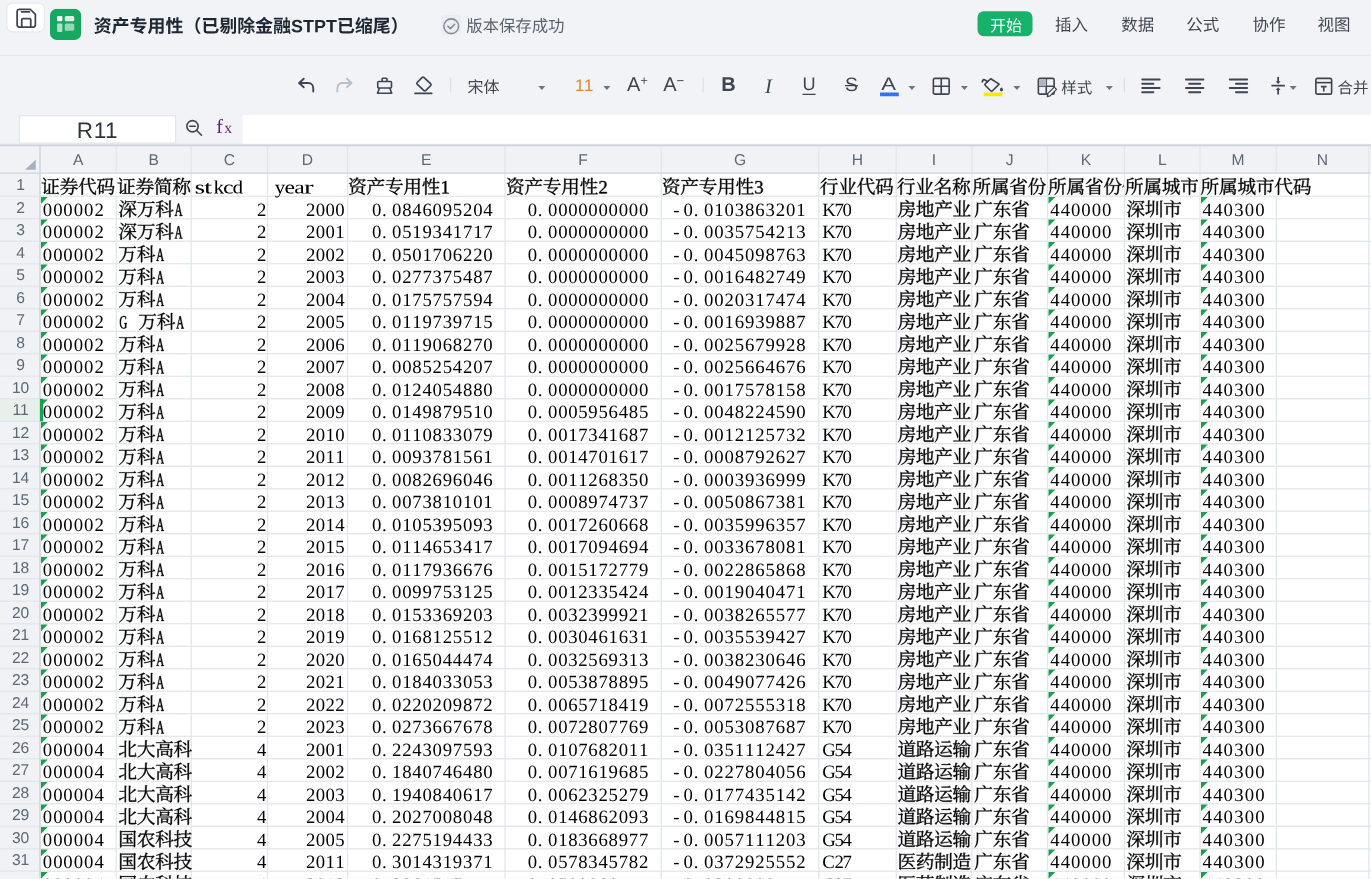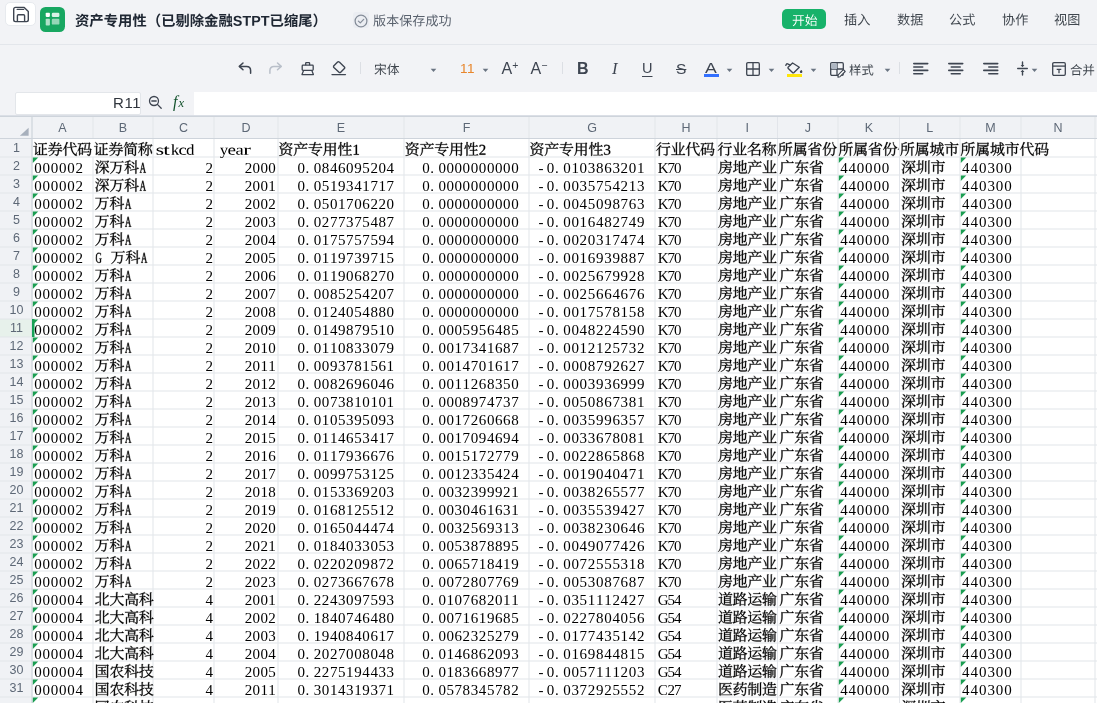--- a/index.html
+++ b/index.html
@@ -236,29 +236,29 @@
       <path d="M4.7 7.3 H9.3 M7 7.3 V11.2"></path>
     </g>
   </svg>
 <svg width="27" height="17" style="position:absolute;left:1070.0px;top:60.8px;overflow:visible">
     <g transform="translate(0 13.6)" fill="#40474f">
       <path transform="translate(0.0 0)" d="M6.4 -10.5C5.1 -8.5 2.9 -6.9 0.5 -5.9C0.8 -5.7 1.0 -5.4 1.2 -5.1C1.8 -5.4 2.5 -5.7 3.1 -6.1V-5.5H9.3V-6.3C10.0 -5.9 10.7 -5.6 11.4 -5.2C11.5 -5.5 11.8 -5.9 12.0 -6.1C10.0 -6.9 8.3 -7.9 6.8 -9.5L7.2 -10.0ZM3.4 -6.4C4.5 -7.1 5.5 -7.9 6.3 -8.8C7.2 -7.8 8.2 -7.0 9.3 -6.4ZM2.4 -4.0V1.0H3.4V0.3H9.2V0.9H10.1V-4.0ZM3.4 -0.6V-3.2H9.2V-0.6Z"></path>
       <path transform="translate(12.4 0)" d="M8.0 -7.0V-4.3H4.5V-4.6V-7.0ZM8.7 -10.5C8.5 -9.7 8.0 -8.6 7.6 -7.9H1.1V-7.0H3.5V-4.6V-4.3H0.6V-3.4H3.5C3.3 -2.0 2.7 -0.7 0.7 0.3C0.9 0.5 1.2 0.9 1.3 1.1C3.6 -0.1 4.3 -1.7 4.5 -3.4H8.0V1.0H8.9V-3.4H11.8V-4.3H8.9V-7.0H11.4V-7.9H8.6C9.0 -8.5 9.4 -9.4 9.8 -10.1ZM2.7 -10.1C3.2 -9.4 3.8 -8.5 4.0 -7.9L4.9 -8.3C4.7 -8.9 4.1 -9.8 3.6 -10.4Z"></path>
     </g>
   </svg>
 <div style="position:absolute;left:15px;top:92px;width:126px;height:22.5px;background:#fff;border:1px solid #e3e6ea;border-radius:2px;box-sizing:border-box"></div>
-<div class="t" style="left:15px;top:95px;width:126px;text-align:right;font-size:15px;letter-spacing:0.5px;color:#30353d">R11</div>
+<div class="t" style="left:15px;top:95px;width:126px;text-align:center;font-size:18px;letter-spacing:0.5px;color:#30353d">R11</div>
 <svg width="16" height="16" viewBox="0 0 16 16" style="position:absolute;left:148px;top:95px;overflow:visible">
     <g fill="none" stroke="#3e4551" stroke-width="1.3" stroke-linecap="round">
       <circle cx="6" cy="6" r="4.5"></circle>
       <path d="M3.8 6 H8.2"></path>
       <path d="M9.4 9.4 L13.2 13.2"></path>
     </g>
   </svg>
-<div class="t" style="left:173px;top:93px;font-size:16px;font-style:italic;font-family:'Liberation Serif',serif;color:#14532d">f<span style="font-size:12.5px;margin-left:1px">x</span></div>
+<div class="t" style="left:173px;top:93px;font-size:16px;font-family:'Liberation Serif',serif;color:#701a75">f<span style="font-size:12.5px;margin-left:1px">x</span></div>
 <div style="position:absolute;left:193.5px;top:92px;width:903.5px;height:22.5px;background:#fff"></div>
 <svg width="1097" height="587" viewBox="0 0 1097 587" style="position:absolute;left:0;top:116px">
     <defs>
       <path id="g8bc1" d="M1.7 -12.5 1.5 -12.4C2.1 -11.7 3.0 -10.6 3.2 -9.7C4.2 -9.0 4.9 -11.1 1.7 -12.5ZM3.5 -8.0C3.8 -8.0 4.0 -8.1 4.0 -8.2L3.1 -9.1L2.6 -8.5H0.4L0.6 -8.1H2.6V-1.5C2.6 -1.2 2.5 -1.1 2.0 -0.8L2.7 0.4C2.8 0.3 3.0 0.1 3.1 -0.2C4.2 -1.3 5.3 -2.4 5.8 -3.0L5.7 -3.2L3.5 -1.6ZM13.1 -1.0 12.4 -0.1H10.2V-5.4H13.6C13.8 -5.4 13.9 -5.5 14.0 -5.7C13.5 -6.1 12.7 -6.8 12.7 -6.8L12.0 -5.9H10.2V-10.7H13.8C14.0 -10.7 14.1 -10.8 14.2 -10.9C13.7 -11.4 12.9 -12.0 12.9 -12.0L12.2 -11.1H5.2L5.3 -10.7H9.2V-0.1H7.1V-7.1C7.4 -7.2 7.6 -7.3 7.6 -7.5L6.1 -7.7V-0.1H4.1L4.2 0.3H14.0C14.2 0.3 14.4 0.3 14.4 0.1C13.9 -0.4 13.1 -1.0 13.1 -1.0Z"></path>
       <path id="g5238" d="M2.7 -12.1 2.5 -11.9C3.1 -11.4 3.8 -10.4 4.0 -9.7C5.0 -9.0 5.8 -10.9 2.7 -12.1ZM7.1 -4.3H3.4L3.5 -3.9H5.8C5.3 -1.6 4.0 -0.1 1.3 1.0L1.3 1.2C4.6 0.3 6.3 -1.2 7.0 -3.9H10.1C10.0 -1.8 9.8 -0.4 9.4 -0.1C9.3 -0.0 9.2 0.0 8.9 0.0C8.6 0.0 7.6 -0.1 7.0 -0.1L7.0 0.1C7.5 0.2 8.1 0.3 8.3 0.5C8.5 0.6 8.6 0.9 8.6 1.2C9.2 1.2 9.7 1.1 10.0 0.8C10.7 0.3 11.0 -1.3 11.1 -3.8C11.4 -3.8 11.6 -3.9 11.7 -4.0L10.6 -4.9L10.0 -4.3ZM12.6 -10.0 12.0 -9.3H9.7C10.3 -9.8 10.9 -10.6 11.3 -11.2C11.6 -11.2 11.8 -11.3 11.9 -11.4L10.6 -12.0C10.2 -11.1 9.7 -10.0 9.3 -9.3H6.9C7.2 -10.1 7.5 -11.0 7.6 -11.9C8.1 -12.0 8.2 -12.1 8.2 -12.3L6.6 -12.6C6.4 -11.4 6.2 -10.3 5.8 -9.3H1.4L1.5 -8.8H5.7C5.4 -8.1 5.1 -7.4 4.7 -6.8H0.7L0.8 -6.3H4.4C3.5 -5.0 2.2 -3.8 0.5 -3.0L0.6 -2.8C1.7 -3.2 2.6 -3.7 3.4 -4.3C4.2 -4.9 4.8 -5.6 5.4 -6.3H9.9C10.4 -5.4 11.4 -4.0 13.8 -3.2C13.8 -3.7 14.1 -3.8 14.6 -3.9L14.6 -4.1C12.2 -4.7 10.9 -5.6 10.3 -6.3H14.0C14.2 -6.3 14.3 -6.4 14.4 -6.6C13.9 -7.0 13.1 -7.7 13.1 -7.7L12.4 -6.8H5.7C6.1 -7.4 6.5 -8.1 6.7 -8.8H13.3C13.5 -8.8 13.7 -8.9 13.7 -9.0C13.2 -9.5 12.6 -10.0 12.6 -10.0Z"></path>
       <path id="g4ee3" d="M10.4 -12.0 10.2 -11.9C10.8 -11.4 11.6 -10.6 11.9 -10.0C13.0 -9.4 13.6 -11.4 10.4 -12.0ZM7.9 -12.4C7.9 -10.8 8.0 -9.2 8.2 -7.7L4.6 -7.3L4.7 -6.9L8.3 -7.3C8.9 -3.9 10.1 -1.2 12.4 0.5C13.2 1.0 14.1 1.4 14.4 0.9C14.6 0.8 14.5 0.5 14.1 -0.0L14.3 -2.3L14.1 -2.3C13.9 -1.7 13.6 -1.0 13.4 -0.6C13.3 -0.3 13.2 -0.3 12.9 -0.5C10.8 -1.9 9.8 -4.5 9.3 -7.4L14.0 -7.9C14.2 -7.9 14.4 -8.1 14.4 -8.2C13.9 -8.6 13.0 -9.2 13.0 -9.2L12.4 -8.2L9.2 -7.8C9.1 -9.1 9.0 -10.4 9.0 -11.8C9.4 -11.8 9.5 -12.0 9.6 -12.2ZM4.1 -12.6C3.3 -9.7 1.9 -6.7 0.5 -4.9L0.7 -4.8C1.5 -5.5 2.2 -6.4 2.9 -7.3V1.2H3.1C3.4 1.2 3.8 0.9 3.9 0.8V-8.1C4.1 -8.1 4.3 -8.2 4.3 -8.4L3.6 -8.6C4.2 -9.6 4.7 -10.7 5.1 -11.7C5.5 -11.7 5.6 -11.9 5.7 -12.0Z"></path>
       <path id="g7801" d="M11.3 -3.8 10.6 -3.0H6.1L6.2 -2.5H12.1C12.3 -2.5 12.4 -2.6 12.5 -2.8C12.0 -3.2 11.3 -3.8 11.3 -3.8ZM9.3 -9.9 7.9 -10.3C7.8 -9.2 7.5 -7.0 7.3 -5.7C7.1 -5.6 6.9 -5.5 6.7 -5.4L7.8 -4.6L8.2 -5.1H13.0C12.9 -2.2 12.6 -0.5 12.2 -0.1C12.0 0.0 11.9 0.0 11.6 0.0C11.4 0.0 10.4 -0.0 9.9 -0.1L9.9 0.2C10.3 0.3 10.9 0.4 11.1 0.5C11.3 0.7 11.3 0.9 11.3 1.2C11.9 1.2 12.4 1.0 12.8 0.7C13.4 0.1 13.8 -1.7 13.9 -5.0C14.2 -5.0 14.4 -5.1 14.5 -5.2L13.4 -6.1L12.9 -5.5H12.2C12.4 -7.3 12.6 -9.8 12.7 -11.1C13.0 -11.1 13.3 -11.2 13.4 -11.3L12.2 -12.3L11.7 -11.7H6.7L6.8 -11.2H11.8C11.7 -9.7 11.5 -7.4 11.2 -5.5H8.2C8.4 -6.8 8.7 -8.5 8.7 -9.6C9.1 -9.6 9.3 -9.8 9.3 -9.9ZM3.0 -1.5V-6.2H4.8V-1.5ZM5.5 -11.9 4.8 -11.1H0.7L0.8 -10.6H2.9C2.5 -8.1 1.7 -5.5 0.5 -3.5L0.7 -3.3C1.2 -3.9 1.6 -4.6 2.1 -5.3V0.6H2.2C2.7 0.6 3.0 0.4 3.0 0.3V-1.1H4.8V-0.0H5.0C5.3 -0.0 5.7 -0.2 5.7 -0.3V-6.0C6.0 -6.1 6.3 -6.2 6.4 -6.3L5.2 -7.2L4.7 -6.6H3.1L2.8 -6.8C3.3 -8.0 3.7 -9.3 3.9 -10.6H6.4C6.6 -10.6 6.7 -10.7 6.8 -10.9C6.3 -11.3 5.5 -11.9 5.5 -11.9Z"></path>
       <g id="s0" stroke="#000" stroke-width="0.3">
         <use href="#g8bc1" x="0.0"></use>
         <use href="#g5238" x="14.8"></use>

